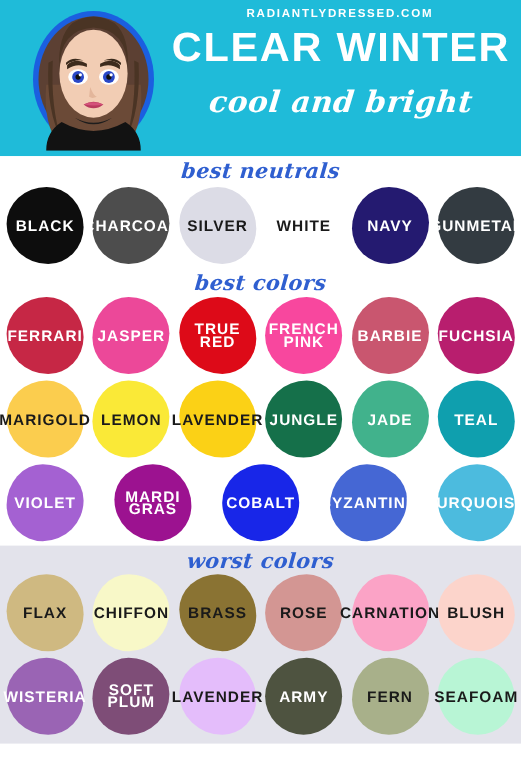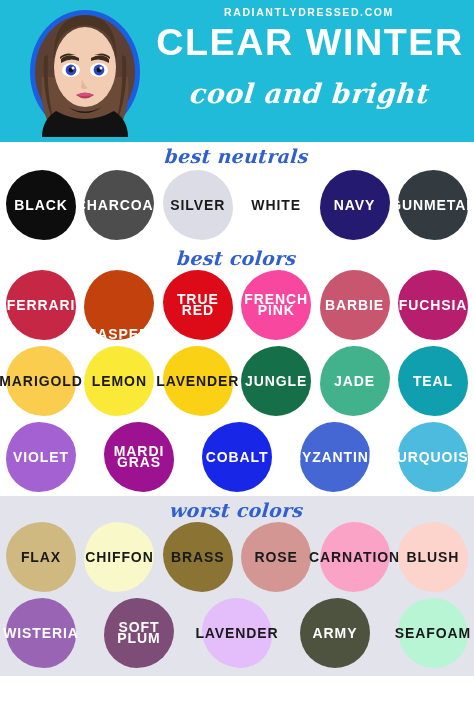--- a/index.html
+++ b/index.html
@@ -200,21 +200,21 @@
         </div>
       </div>
       <div style="height: 4px;"></div>
     </div>
     <div class="section section-best" style="background: rgb(255, 255, 255);">
       <div class="script-heading" style="color: rgb(47, 95, 208);">best colors</div>
       <div class="swatch-row">
         <div class="swatch" style="background: rgb(198, 39, 69); color: rgb(255, 255, 255); border-radius: 52% 48% 46% 54% / 48% 52%;">
           <span>FERRARI</span>
         </div>
-        <div class="swatch" style="background: #c2410c; color: rgb(255, 255, 255); border-radius: 47% 53% 53% 47% / 53% 47%; align-items: flex-end;">
+        <div class="swatch" style="background: #ec4899; color: rgb(255, 255, 255); border-radius: 47% 53% 53% 47% / 53% 47%;">
           <span>JASPER</span>
         </div>
         <div class="swatch" style="background: rgb(221, 10, 24); color: rgb(255, 255, 255); border-radius: 50% 50% 44% 56% / 46% 54%;">
           <span>TRUE RED</span>
         </div>
         <div class="swatch" style="background: rgb(248, 71, 158); color: rgb(255, 255, 255); border-radius: 54% 46% 50% 50% / 50%;">
           <span>FRENCH PINK</span>
         </div>
         <div class="swatch" style="background: rgb(201, 86, 111); color: rgb(255, 255, 255); border-radius: 48% 52% 52% 48% / 54% 46%;">
           <span>BARBIE</span>
@@ -293,19 +293,22 @@
         </div>
         <div class="swatch" style="background: rgb(126, 77, 119); color: rgb(255, 255, 255); border-radius: 47% 53% 53% 47% / 53% 47%;">
           <span>SOFT PLUM</span>
         </div>
         <div class="swatch" style="background: rgb(228, 189, 251); color: rgb(26, 26, 26); border-radius: 50% 50% 44% 56% / 46% 54%;">
           <span>LAVENDER</span>
         </div>
         <div class="swatch" style="background: rgb(78, 83, 64); color: rgb(255, 255, 255); border-radius: 54% 46% 50% 50% / 50%;">
           <span>ARMY</span>
         </div>
+        <div class="swatch" style="background: rgb(168, 176, 138); color: rgb(26, 26, 26); border-radius: 48% 52% 52% 48% / 54% 46%;">
+          <span>FERN</span>
+        </div>
         <div class="swatch" style="background: rgb(184, 245, 213); color: rgb(26, 26, 26); border-radius: 51% 49% 48% 52% / 47% 53%;">
           <span>SEAFOAM</span>
         </div>
       </div>
       <div style="height: 8px;"></div>
     </div>
   </div>
 
 </body></html>

